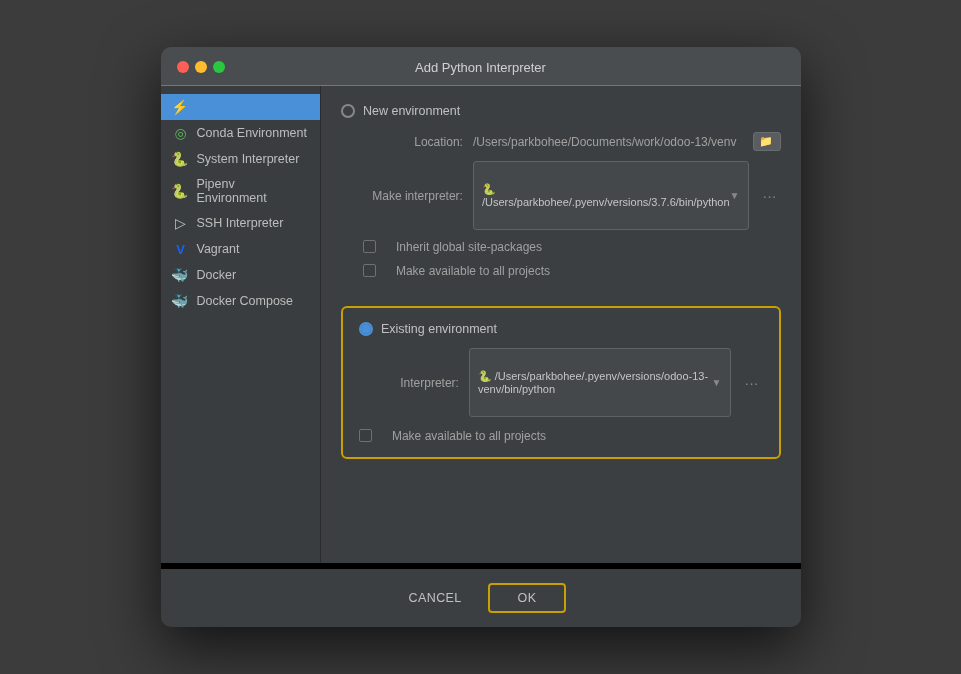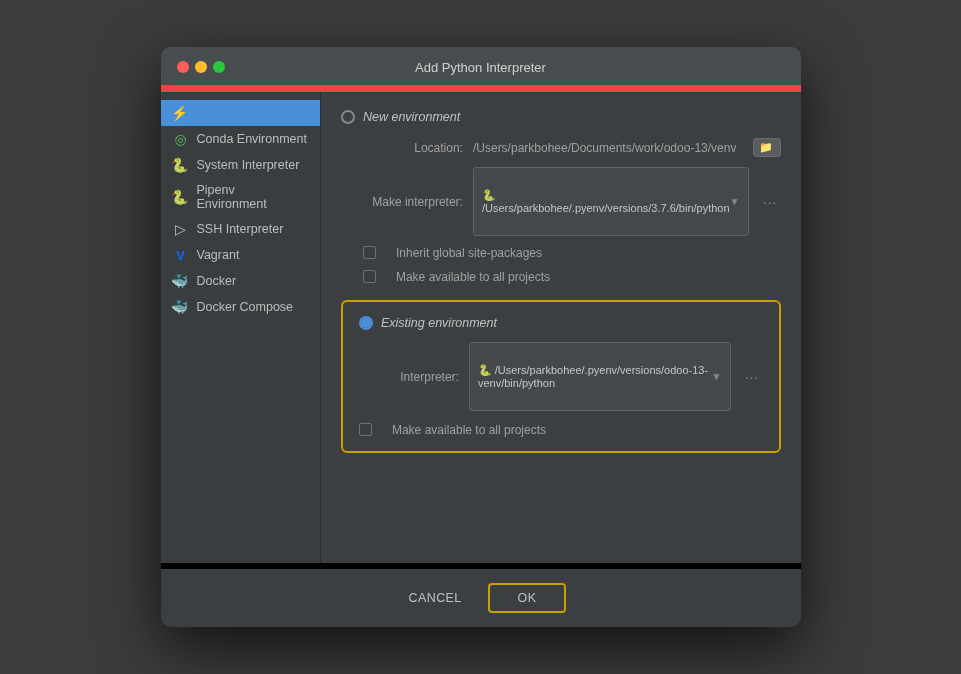--- a/index.html
+++ b/index.html
@@ -21,21 +21,21 @@
       display: flex;
       flex-direction: column;
       overflow: hidden;
     }
     .title-bar {
       background: #4a4d4f;
       padding: 14px 16px 12px;
       display: flex;
       align-items: center;
       position: relative;
-      border-bottom: 7px solid #ef4444;
+      border-bottom: 1px solid #ef4444;
     }
     .traffic-lights {
       display: flex;
       gap: 6px;
     }
     .traffic-light {
       width: 12px;
       height: 12px;
       border-radius: 50%;
     }
@@ -106,21 +106,20 @@
       flex-shrink: 0;
     }
     .radio-input:checked {
       border-color: #4a90d9;
       background: radial-gradient(circle, #4a90d9 40%, transparent 40%);
       box-shadow: inset 0 0 0 3px #4a90d9;
     }
     .radio-label {
       color: #c0c0c0;
       font-size: 12.5px;
-      font-style: italic;
     }
     .form-section {
       padding-left: 22px;
       display: flex;
       flex-direction: column;
       gap: 10px;
     }
     .form-row {
       display: flex;
       align-items: center;
@@ -192,21 +191,21 @@
       color: #a0a0a0;
       font-size: 12px;
     }
     .existing-env-box {
       border: 2px solid #c8a000;
       border-radius: 6px;
       padding: 14px 16px;
       display: flex;
       flex-direction: column;
       gap: 12px;
-      margin-top: 2px;
+      margin-top: 14px;
     }
     .existing-radio-row {
       display: flex;
       align-items: center;
       gap: 8px;
     }
     .dialog-footer {
       display: flex;
       justify-content: center;
       align-items: center;

